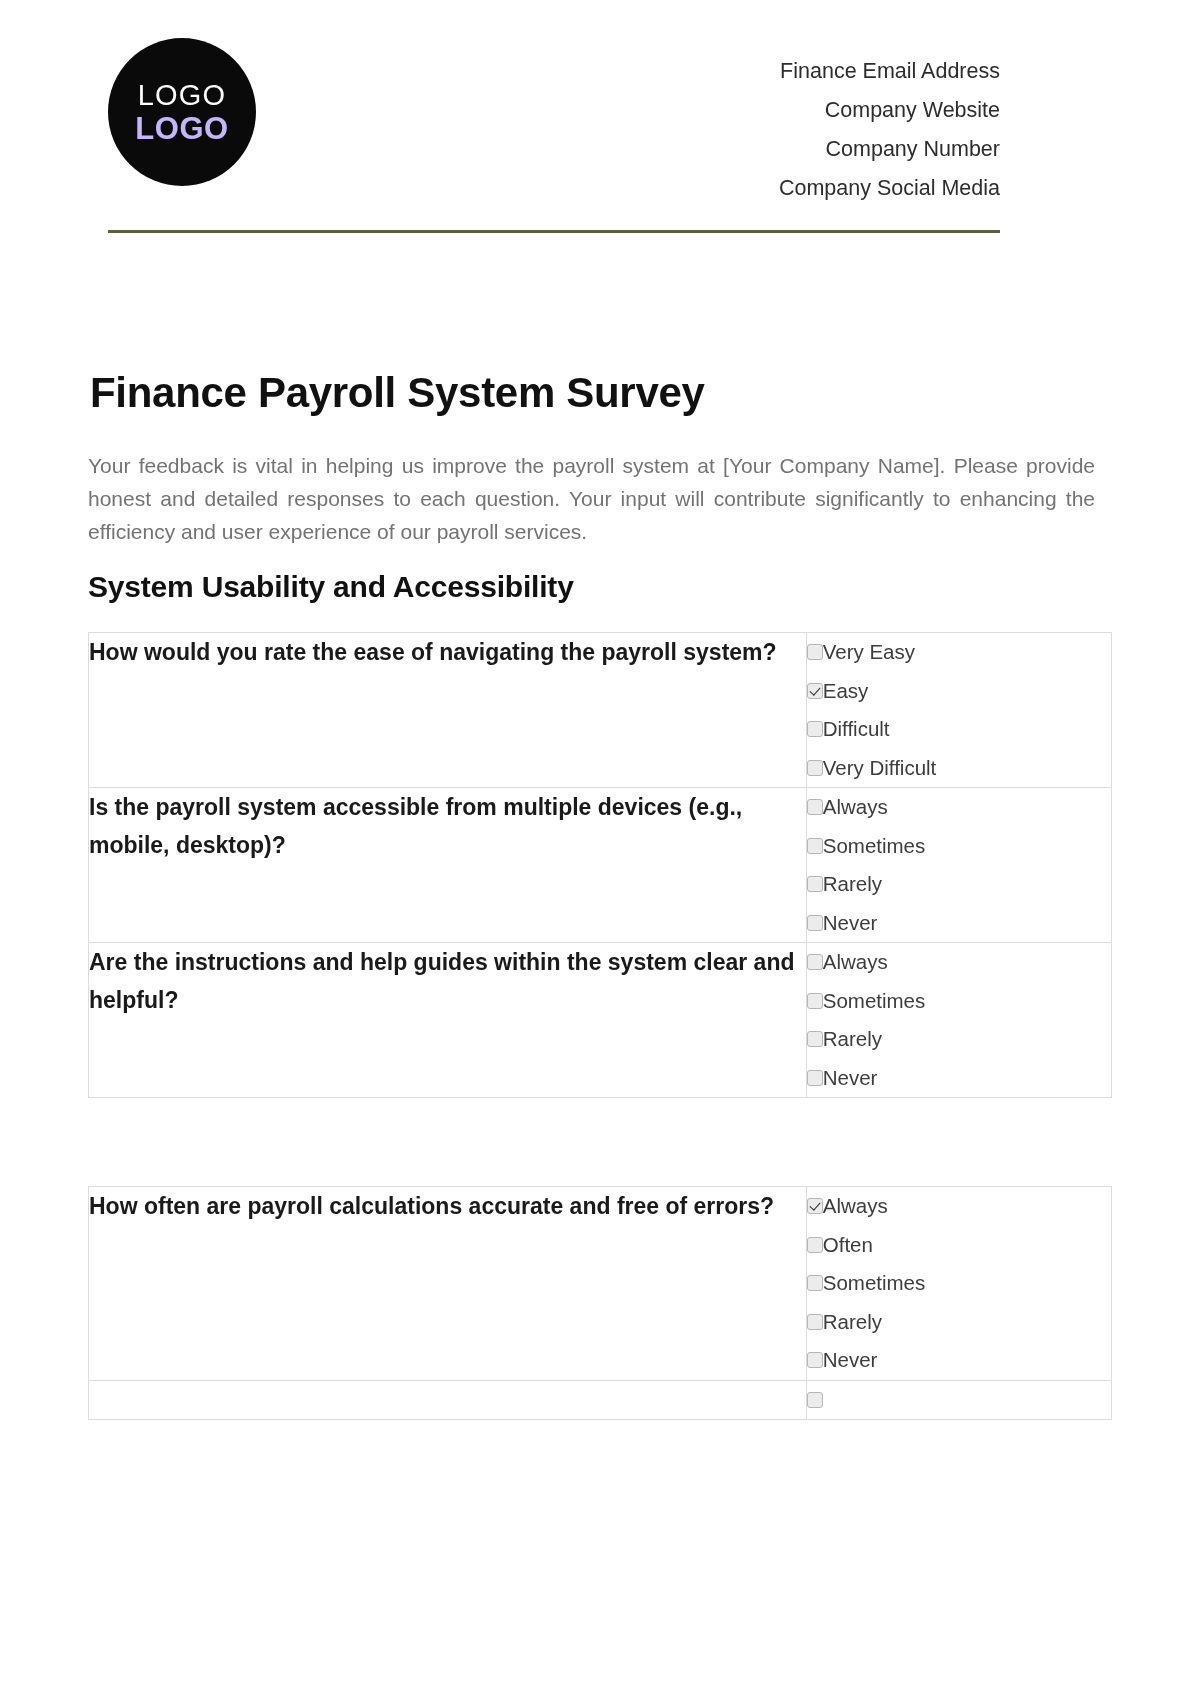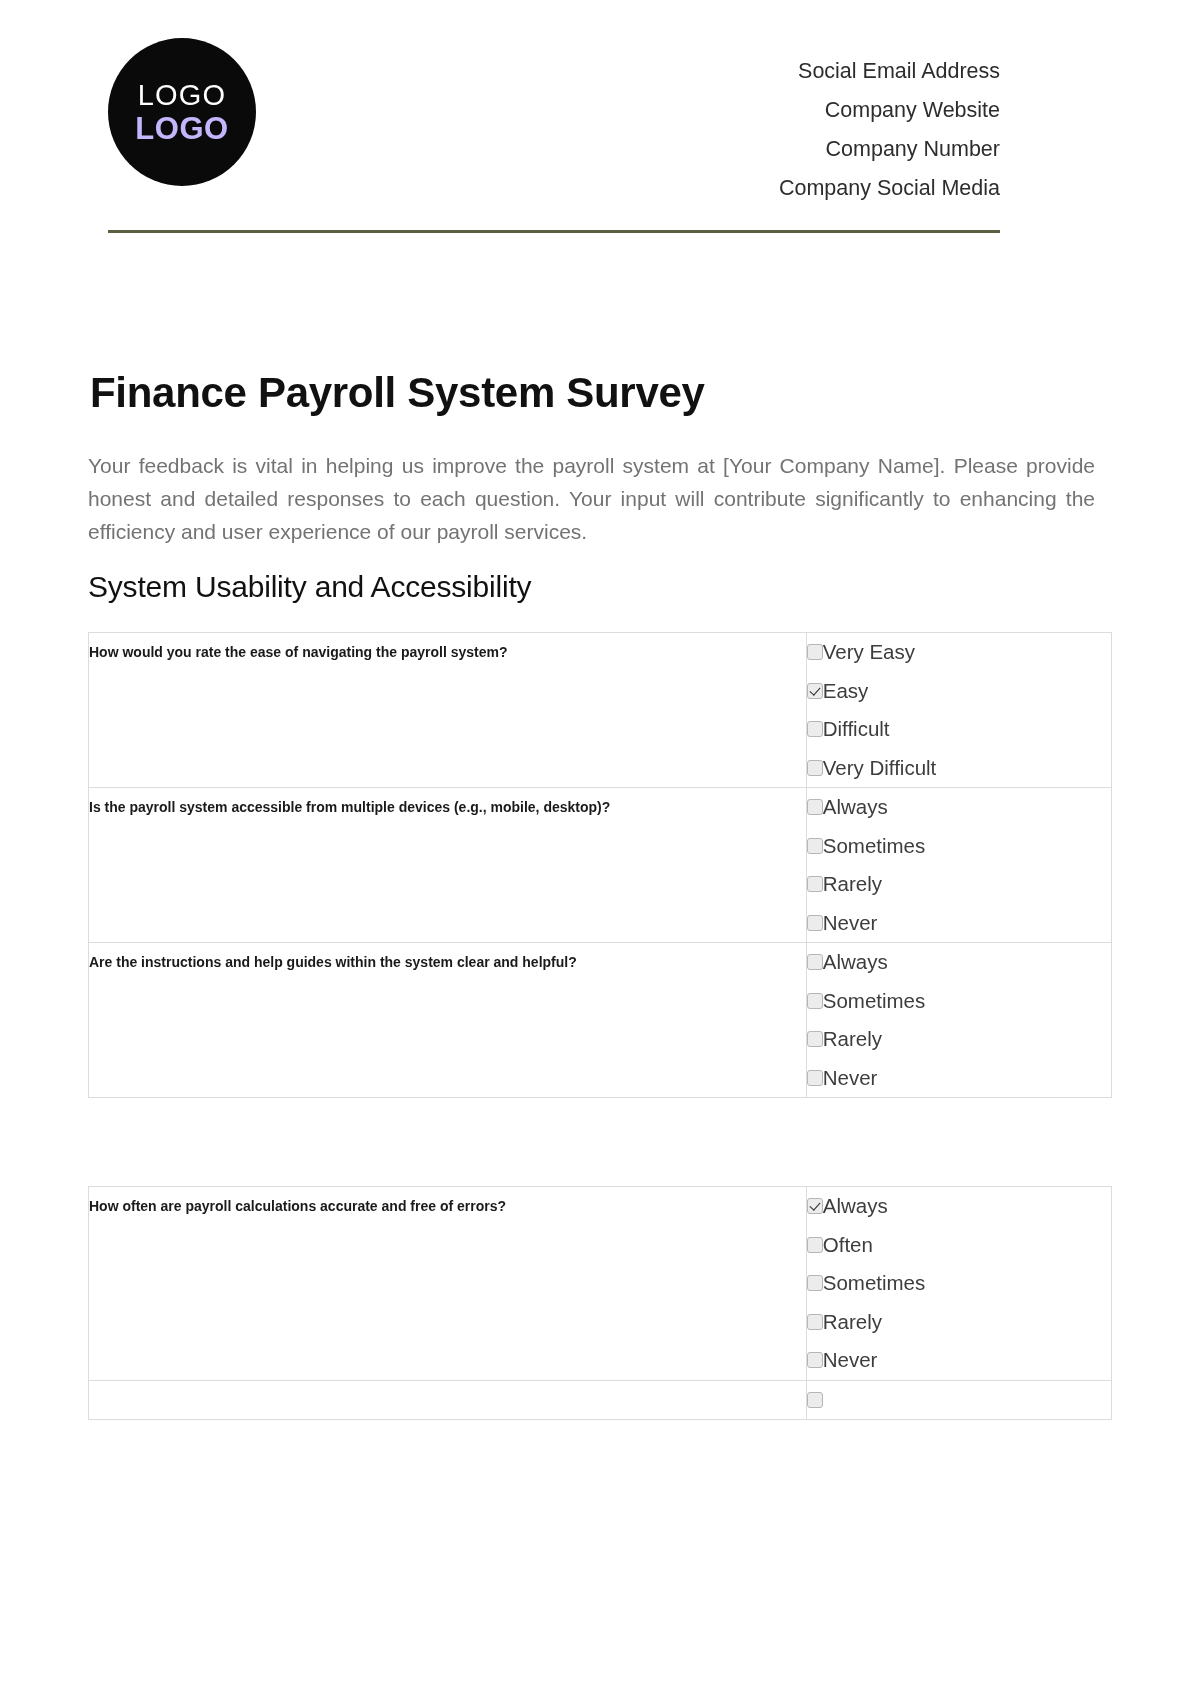--- a/index.html
+++ b/index.html
@@ -91,21 +91,21 @@
     padding: 32px 105px 0 88px;
     font-size: 21px;
     line-height: 33px;
     color: #737373;
     text-align: justify;
   }
 
   
   .section-heading {
     font-size: 30px;
-    font-weight: 400;
+    font-weight: 700;
     color: #111111;
     margin: 0;
     padding: 22px 88px 0 88px;
     letter-spacing: -0.2px;
   }
 
   .table-wrap {
     padding: 0 88px;
     margin-top: 28px;
   }
@@ -124,21 +124,21 @@
   td.q-cell {
     width: 70.2%;
     padding: 18px 22px 24px 10px;
   }
   td.opt-cell {
     width: 29.8%;
     padding: 16px 10px 20px 18px;
   }
 
   .q-text {
-    font-size: 14px;
+    font-size: 23px;
     font-weight: 700;
     color: #1a1a1a;
     line-height: 38px;
   }
 
   .opt-row {
     display: flex;
     align-items: center;
     height: 38.5px;
   }
@@ -176,21 +176,21 @@
 <body>
 
 <div class="page">
 
   <div class="header">
     <div class="logo-circle">
       <div class="logo-your">LOGO</div>
       <div class="logo-logo">LOGO</div>
     </div>
     <div class="contact-block">
-      <div class="contact-line">Social Email Address</div>
+      <div class="contact-line">Finance Email Address</div>
       <div class="contact-line">Company Website</div>
       <div class="contact-line">Company Number</div>
       <div class="contact-line">Company Social Media</div>
     </div>
   </div>
 
   <div class="divider"></div>
 
   <h1 class="title">Finance Payroll System Survey</h1>
   <p class="intro">Your feedback is vital in helping us improve the payroll system at [Your Company Name]. Please provide honest and detailed responses to each question. Your input will contribute significantly to enhancing the efficiency and user experience of our payroll services.</p>

